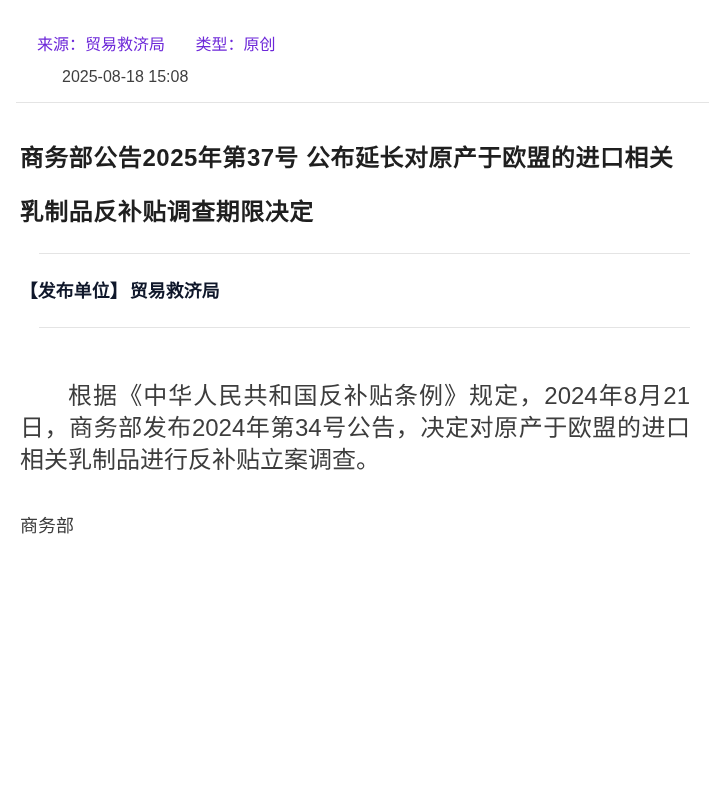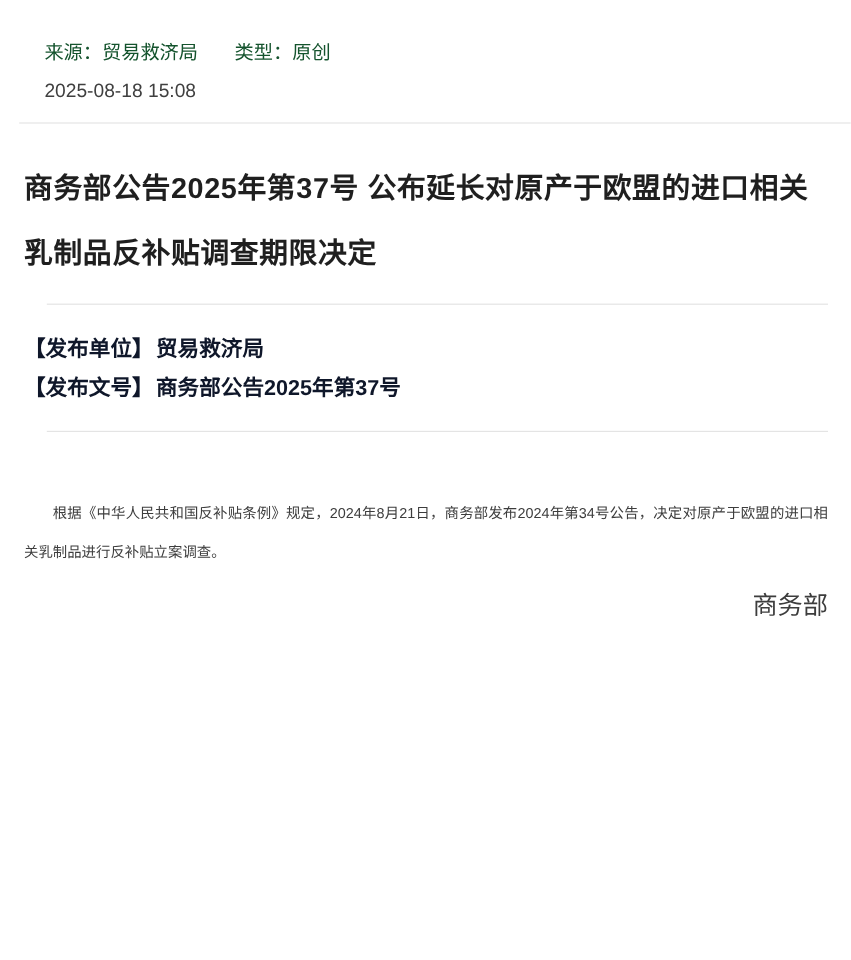--- a/index.html
+++ b/index.html
@@ -9,23 +9,23 @@
     height: 800px;
     overflow: hidden;
     font-family: "Liberation Sans", "DejaVu Sans", sans-serif;
     color: #3d3d3d;
     position: relative;
   }
   .page { width: 709px; height: 800px; background: #ffffff; }
 
   
   .header { padding: 36px 20px 0 37px; }
-  .meta-row { font-size: 16px; line-height: 18px; color: #14532d; }
+  .meta-row { font-size: 16px; line-height: 18px; color: #6d28d9; }
   .type-group { margin-left: 26px; }
-  .publish-time { margin-top: 14px; font-size: 16px; line-height: 18px; color: #3f3f3f; }
+  .publish-time { margin-top: 14px; font-size: 16px; line-height: 18px; color: #3f3f3f; margin-left: 25px; }
 
   
   .divider {
     border: none;
     border-top: 1px solid #e4e4e4;
     height: 0;
     margin-left: 16px;
     margin-right: 0;
   }
   .divider.top { margin-top: 16px; }
@@ -48,32 +48,32 @@
     font-size: 18px;
     line-height: 32px;
     font-weight: 700;
     color: #0f172a;
   }
   .doc-meta-row .meta-value { margin-left: 2px; }
   .divider.after-meta { margin-top: 20px; }
 
   .body-text { margin-top: 52px; }
   .body-text p {
-    font-size: 12px;
+    font-size: 24px;
     line-height: 32px;
     color: #3d3d3d;
     text-indent: 2em;
     text-align: justify;
   }
   .body-text p + p { margin-top: 40px; }
 
   .signature {
-    margin-top: 14px;
-    text-align: right;
-    font-size: 21px;
+    margin-top: 34px;
+    text-align: left;
+    font-size: 18px;
     line-height: 32px;
     color: #3d3d3d;
   }
   .sign-date {
     margin-top: 34px;
     text-align: right;
     font-size: 18px;
     line-height: 32px;
     color: #3d3d3d;
   }
@@ -96,23 +96,20 @@
   <main class="article">
 
     <h1 class="title">商务部公告2025年第37号 公布延长对原产于欧盟的进口相关乳制品反补贴调查期限决定</h1>
 
     <hr class="divider inner after-title">
 
     <div class="doc-meta">
       <div class="doc-meta-row">
         <span class="meta-label">【发布单位】</span><span class="meta-value">贸易救济局</span>
       </div>
-      <div class="doc-meta-row">
-        <span class="meta-label">【发布文号】</span><span class="meta-value">商务部公告2025年第37号</span>
-      </div>
     </div>
 
     <hr class="divider inner after-meta">
 
     <div class="body-text">
       <p>根据《中华人民共和国反补贴条例》规定，2024年8月21日，商务部发布2024年第34号公告，决定对原产于欧盟的进口相关乳制品进行反补贴立案调查。</p>
     </div>
 
     <div class="signature">商务部</div>
 

